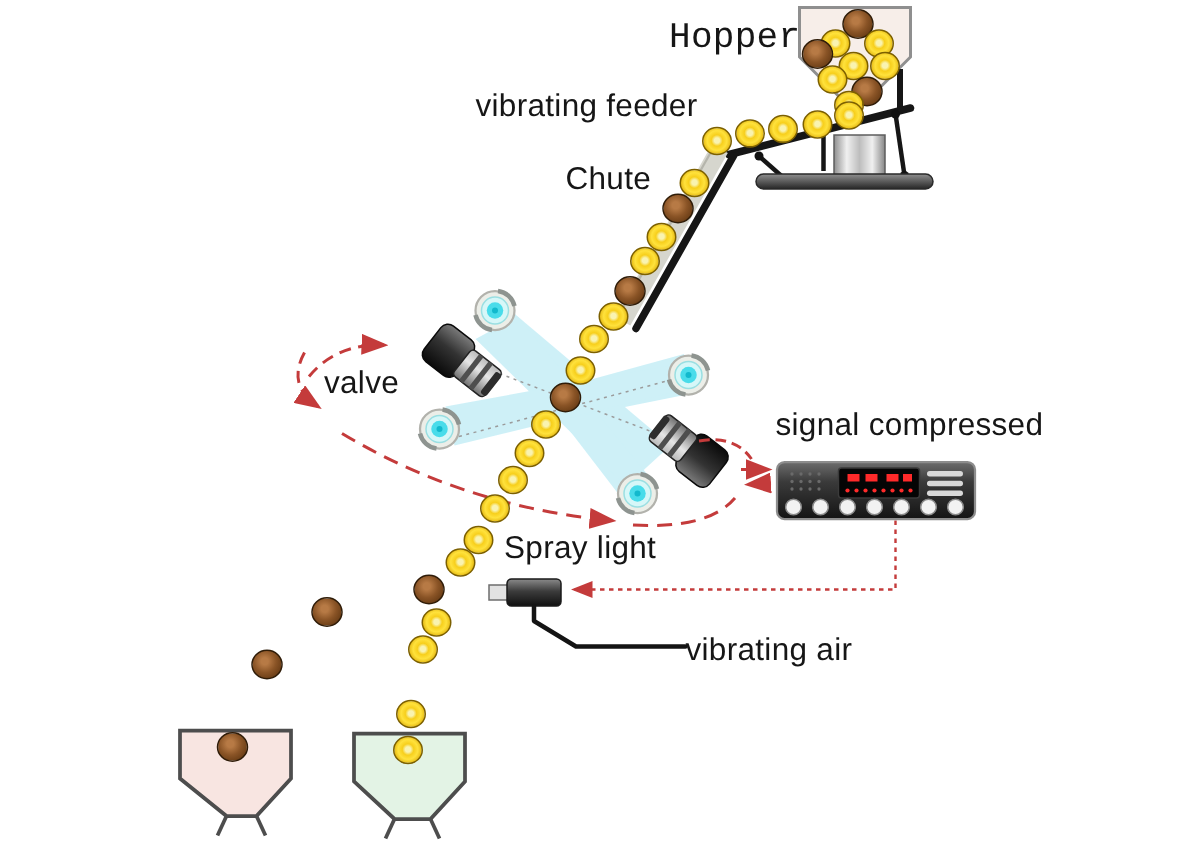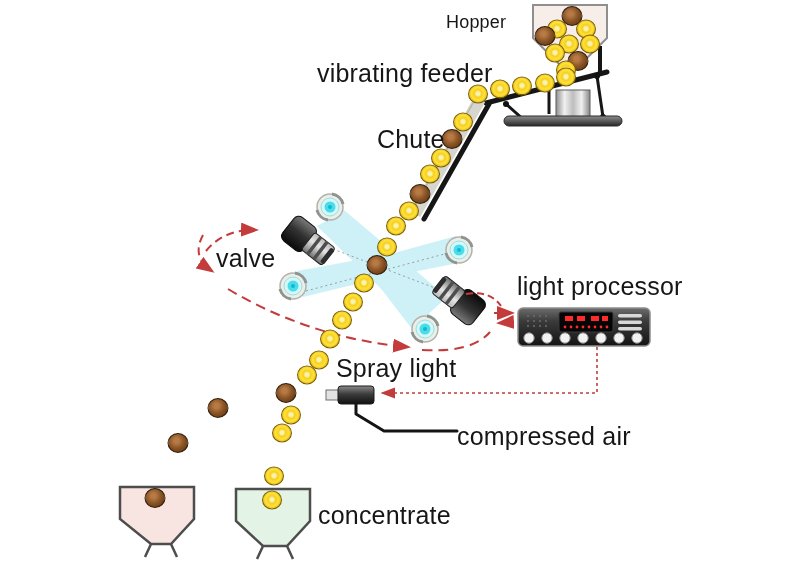--- a/index.html
+++ b/index.html
@@ -2,23 +2,23 @@
 <html style="--signal: #c43b3b; --beam: #7fd9ec; --hopper-fill: #f7eee9; --tailings-fill: #f8e5e1; --concentrate-fill: #e3f3e5;"><head>
 <meta charset="utf-8">
 <style>
   html,body{margin:0;padding:0;background:#fff;}
   .stage{position:relative;width:800px;height:563px;background:#ffffff;overflow:hidden;
          font-family:"Liberation Sans",sans-serif;}
   .layer{position:absolute;left:0;top:0;width:800px;height:563px;}
   svg.draw{position:absolute;left:0;top:0;z-index:1;}
   .balls{z-index:5;pointer-events:none;}
   .labels{z-index:10;pointer-events:none;}
-  .lbl{position:absolute;color:#161616;font-size:25px;line-height:1.05;white-space:nowrap;
+  .lbl{position:absolute;color:#161616;font-size:21px;line-height:1.05;white-space:nowrap;
        letter-spacing:0.2px;}
-  .lbl.big{font-size:18px;}
+  .lbl.big{font-size:24px;font-family:Liberation Mono, monospace;}
   .ball{position:absolute;border-radius:50%;transform:translate(-50%,-50%);}
   .ball.accept{width:18px;height:17px;
     background:radial-gradient(circle at 50% 48%, #f9f3b0 0 14%, #f7cf1c 30%, #ffe23c 52%, #e0b10c 78%, #a98500 100%);
     border:1px solid #7c6000;}
   .ball.reject{width:19px;height:18px;
     background:radial-gradient(circle at 42% 38%, #b77a45 0 15%, #8a5426 48%, #653a14 82%, #45250b 100%);
     border:1px solid #2f1c08;}
 </style>
 </head>
 <body>
@@ -254,21 +254,20 @@
       <div class="ball accept" style="left: 272px; top: 500px;"></div>
       <div class="ball reject" style="left: 286px; top: 393px;"></div>
       <div class="ball reject" style="left: 218px; top: 408px;"></div>
       <div class="ball reject" style="left: 178px; top: 443px;"></div>
       <div class="ball reject" style="left: 155px; top: 498px;"></div>
     </div>
 
   <div class="layer labels">
     <div class="lbl big" style="left:446px;top:13px">Hopper</div>
     <div class="lbl" style="left:317px;top:60px">vibrating feeder</div>
-    <div class="lbl" style="left:377px;top:126px">Chute</div>
+    <div class="lbl" style="left:377px;top:109px">Chute</div>
     <div class="lbl" style="left:216px;top:245px">valve</div>
-    <div class="lbl" style="left:517px;top:273px">light processor</div>
+    <div class="lbl" style="left:517px;top:273px">signal compressed</div>
     <div class="lbl" style="left:336px;top:355px">Spray light</div>
-    <div class="lbl" style="left:457px;top:423px">compressed air</div>
-    <div class="lbl" style="left:318px;top:502px">concentrate</div>
+    <div class="lbl" style="left:457px;top:423px">vibrating air</div>
   </div>
 
 </div>
 
 </body></html>

